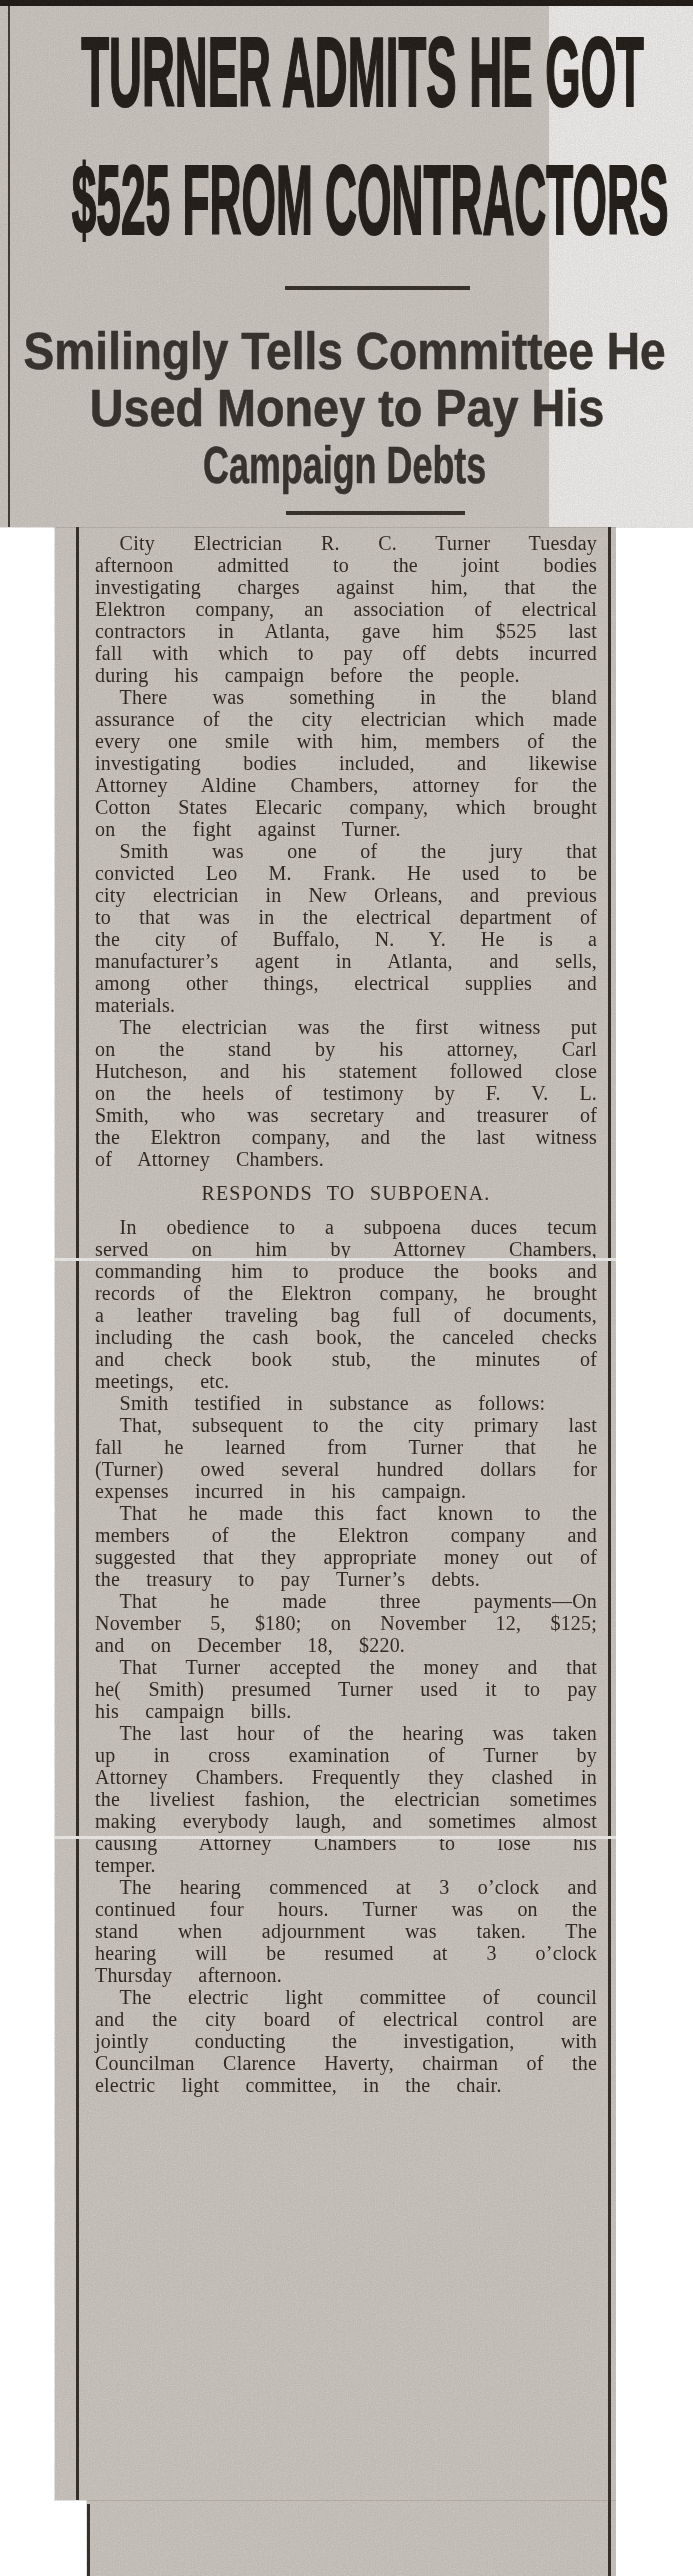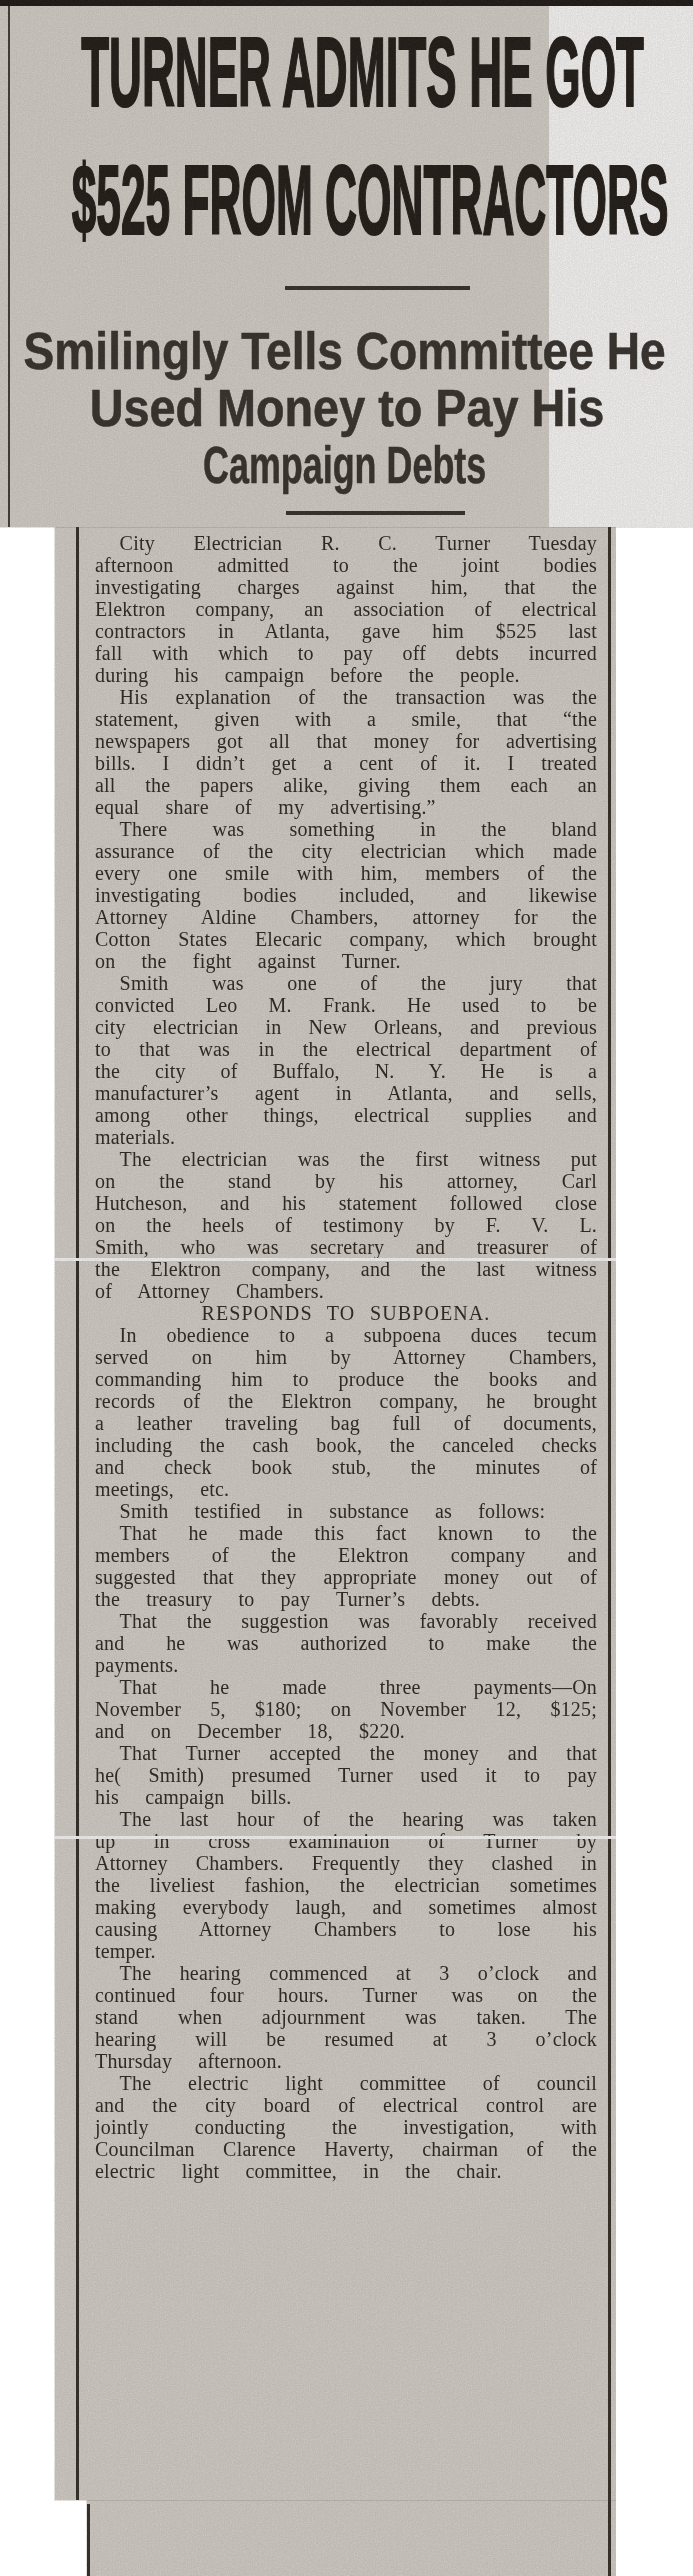--- a/index.html
+++ b/index.html
@@ -32,21 +32,21 @@
   }
   .body-left-rule{position:absolute;left:21px;top:0;width:2.8px;height:2049px;background:var(--rule);}
   .body-right-rule{position:absolute;left:553px;top:0;width:2.8px;height:2049px;background:var(--rule);}
   .article-body{
     position:absolute;left:40px;top:4.7px;width:502px;
     font-size:20px;line-height:22px;color:var(--ink);
     text-align:justify;word-spacing:21px;letter-spacing:0.2px;
   }
   .para{margin:0;text-indent:24.6px;}
   .crosshead{
-    margin:0;text-indent:0;text-align:center;
+    margin:12px;text-indent:0;text-align:center;
     word-spacing:8.5px;letter-spacing:1.1px;
   }
   
   .seam{position:absolute;left:42px;width:604px;height:2.8px;background:var(--page-bg);}
   .seam.s1{top:1258px;}
   .seam.s2{top:1836px;}
   .paper-notch{position:absolute;left:55px;top:2500px;width:32px;height:76px;background:var(--page-bg);}
   .notch-rule{position:absolute;left:87px;top:2504px;width:2.8px;height:72px;background:var(--rule);}
   .grain{position:absolute;left:0;top:0;pointer-events:none;}
 </style>
@@ -70,29 +70,28 @@
 
     <div class="divider d1"></div>
     <div class="divider d2"></div>
   </div>
 
   <div class="body-column">
     <div class="body-left-rule"></div>
     <div class="body-right-rule"></div>
     <div class="article-body">
         <p class="para">City Electrician R. C. Turner Tuesday afternoon admitted to the joint bodies investigating charges against him, that the Elektron company, an association of electrical contractors in Atlanta, gave him $525 last fall with which to pay off debts incurred during his campaign before the people.</p>
-        <p class="para">His explanation of the transaction was the statement, given with a smile, that “the newspapers got all that money for advertising bills. I didn’t get a cent of it. I treated all the papers alike, giving them each an equal share of my advertising.”</p>
         <p class="para">There was something in the bland assurance of the city electrician which made every one smile with him, members of the investigating bodies included, and likewise Attorney Aldine Chambers, attorney for the Cotton States Elecaric company, which brought on the fight against Turner.</p>
         <p class="para">Smith was one of the jury that convicted Leo M. Frank. He used to be city electrician in New Orleans, and previous to that was in the electrical department of the city of Buffalo, N. Y. He is a manufacturer’s agent in Atlanta, and sells, among other things, electrical supplies and materials.</p>
         <p class="para">The electrician was the first witness put on the stand by his attorney, Carl Hutcheson, and his statement followed close on the heels of testimony by F. V. L. Smith, who was secretary and treasurer of the Elektron company, and the last witness of Attorney Chambers.</p>
         <p class="crosshead">RESPONDS TO SUBPOENA.</p>
         <p class="para">In obedience to a subpoena duces tecum served on him by Attorney Chambers, commanding him to produce the books and records of the Elektron company, he brought a leather traveling bag full of documents, including the cash book, the canceled checks and check book stub, the minutes of meetings, etc.</p>
         <p class="para">Smith testified in substance as follows:</p>
+        <p class="para">That, subsequent to the city primary last fall he learned from Turner that he (Turner) owed several hundred dollars for expenses incurred in his campaign.</p>
         <p class="para">That he made this fact known to the members of the Elektron company and suggested that they appropriate money out of the treasury to pay Turner’s debts.</p>
-        <p class="para">That the suggestion was favorably received and he was authorized to make the payments.</p>
         <p class="para">That he made three payments—On November 5, $180; on November 12, $125; and on December 18, $220.</p>
         <p class="para">That Turner accepted the money and that he( Smith) presumed Turner used it to pay his campaign bills.</p>
         <p class="para">The last hour of the hearing was taken up in cross examination of Turner by Attorney Chambers. Frequently they clashed in the liveliest fashion, the electrician sometimes making everybody laugh, and sometimes almost causing Attorney Chambers to lose his temper.</p>
         <p class="para">The hearing commenced at 3 o’clock and continued four hours. Turner was on the stand when adjournment was taken. The hearing will be resumed at 3 o’clock Thursday afternoon.</p>
         <p class="para">The electric light committee of council and the city board of electrical control are jointly conducting the investigation, with Councilman Clarence Haverty, chairman of the electric light committee, in the chair.</p>
       </div>
   </div>
 
   <div class="seam s1"></div>
   <div class="seam s2"></div>

